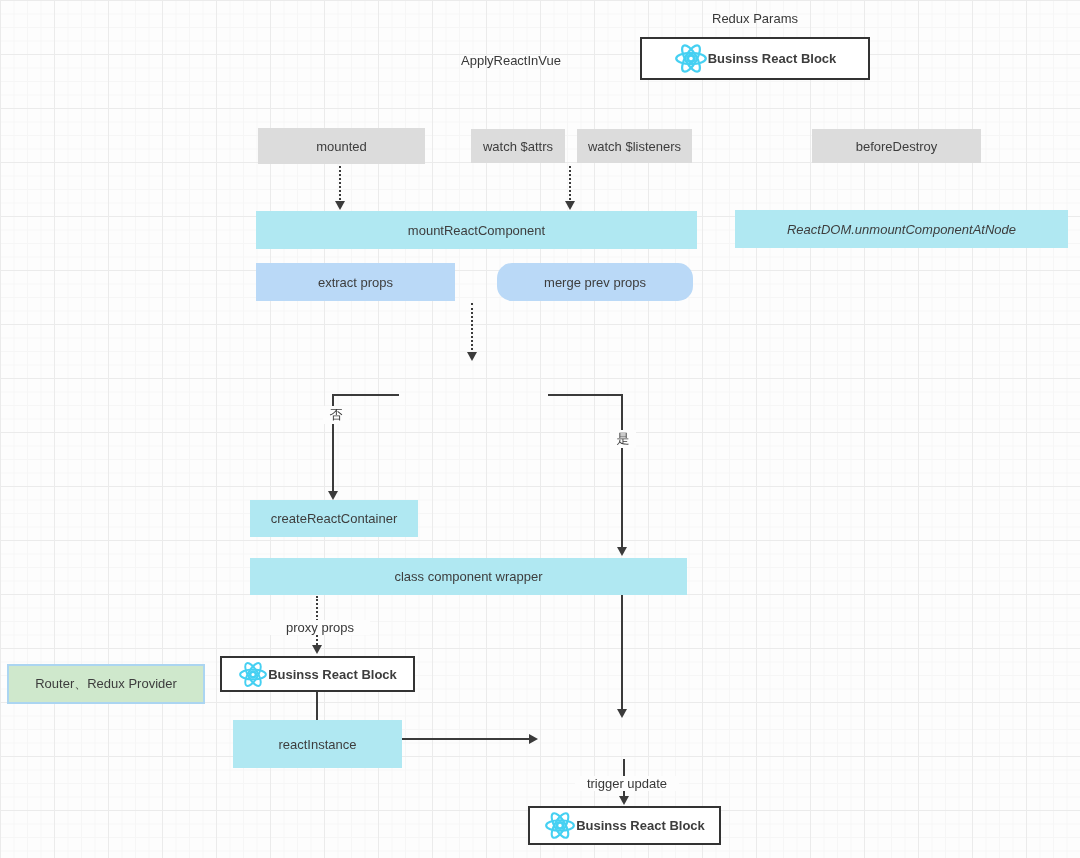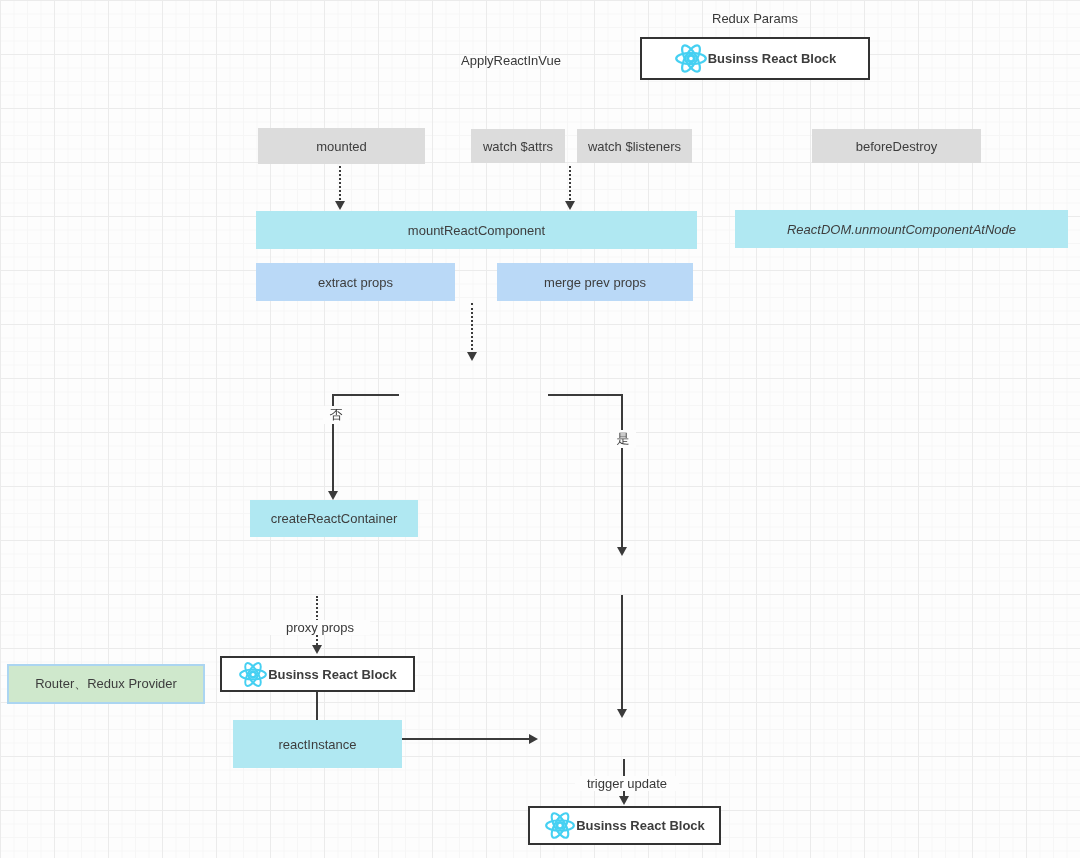--- a/index.html
+++ b/index.html
@@ -77,27 +77,30 @@
   <div class="node box-cyan" style="left:256px;top:211px;width:441px;height:38px;">
       <span>mountReactComponent</span>
     </div>
   <div class="node box-cyan" style="left:735px;top:210px;width:333px;height:38px;font-style:italic;">
       <span>ReactDOM.unmountComponentAtNode</span>
     </div>
 
   <div class="node box-blue" style="left:256px;top:263px;width:199px;height:38px;">
       <span>extract props</span>
     </div>
-  <div class="node box-blue" style="left:497px;top:263px;width:196px;height:38px;">
+  <div class="node box-blue" style="left:497px;top:263px;width:196px;height:38px;border-radius:15px;">
       <span>merge prev props</span>
     </div>
 
 
   <div class="node box-cyan" style="left:250px;top:500px;width:168px;height:37px;">
       <span>createReactContainer</span>
+    </div>
+  <div class="node box-cyan" style="left:250px;top:558px;width:437px;height:37px;">
+      <span>class component wrapper</span>
     </div>
 
   <div class="node box-outline" style="left:220px;top:656px;width:195px;height:36px;">
     <span class="react-icon">
       <svg width="30" height="27" viewBox="-12 -11 24 22">
         <g stroke="#45d0f2" stroke-width="1.6" fill="none">
           <ellipse rx="10.5" ry="4"></ellipse>
           <ellipse rx="10.5" ry="4" transform="rotate(60)"></ellipse>
           <ellipse rx="10.5" ry="4" transform="rotate(120)"></ellipse>
           <circle r="2.4" stroke-width="2.2"></circle>

